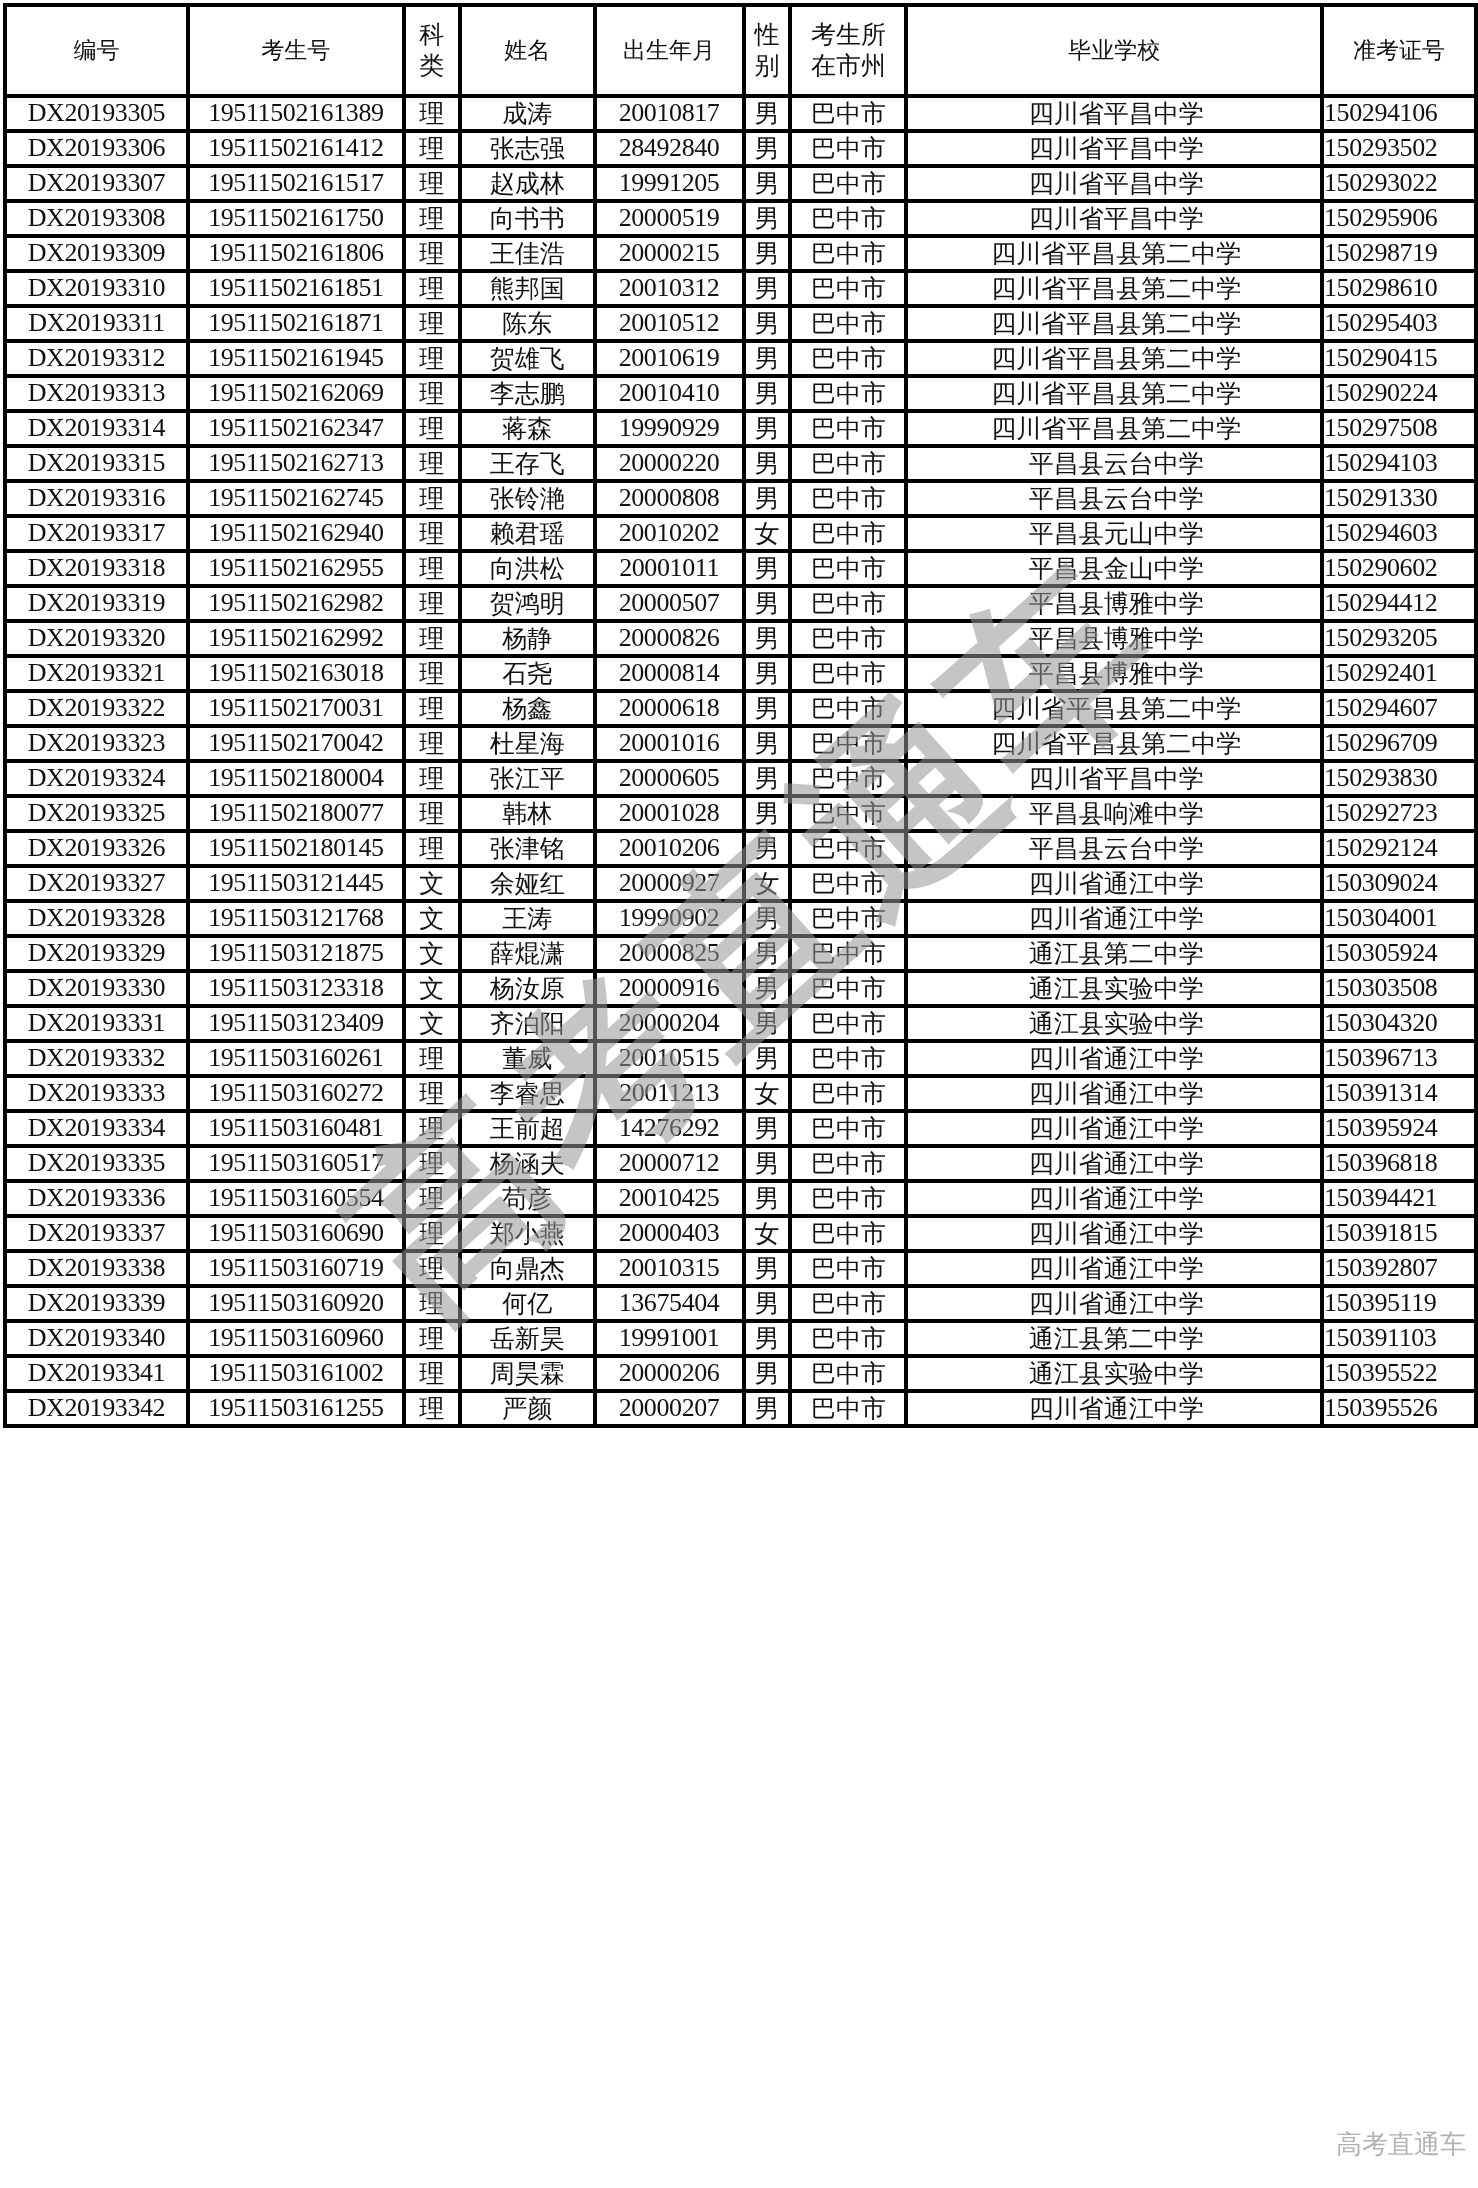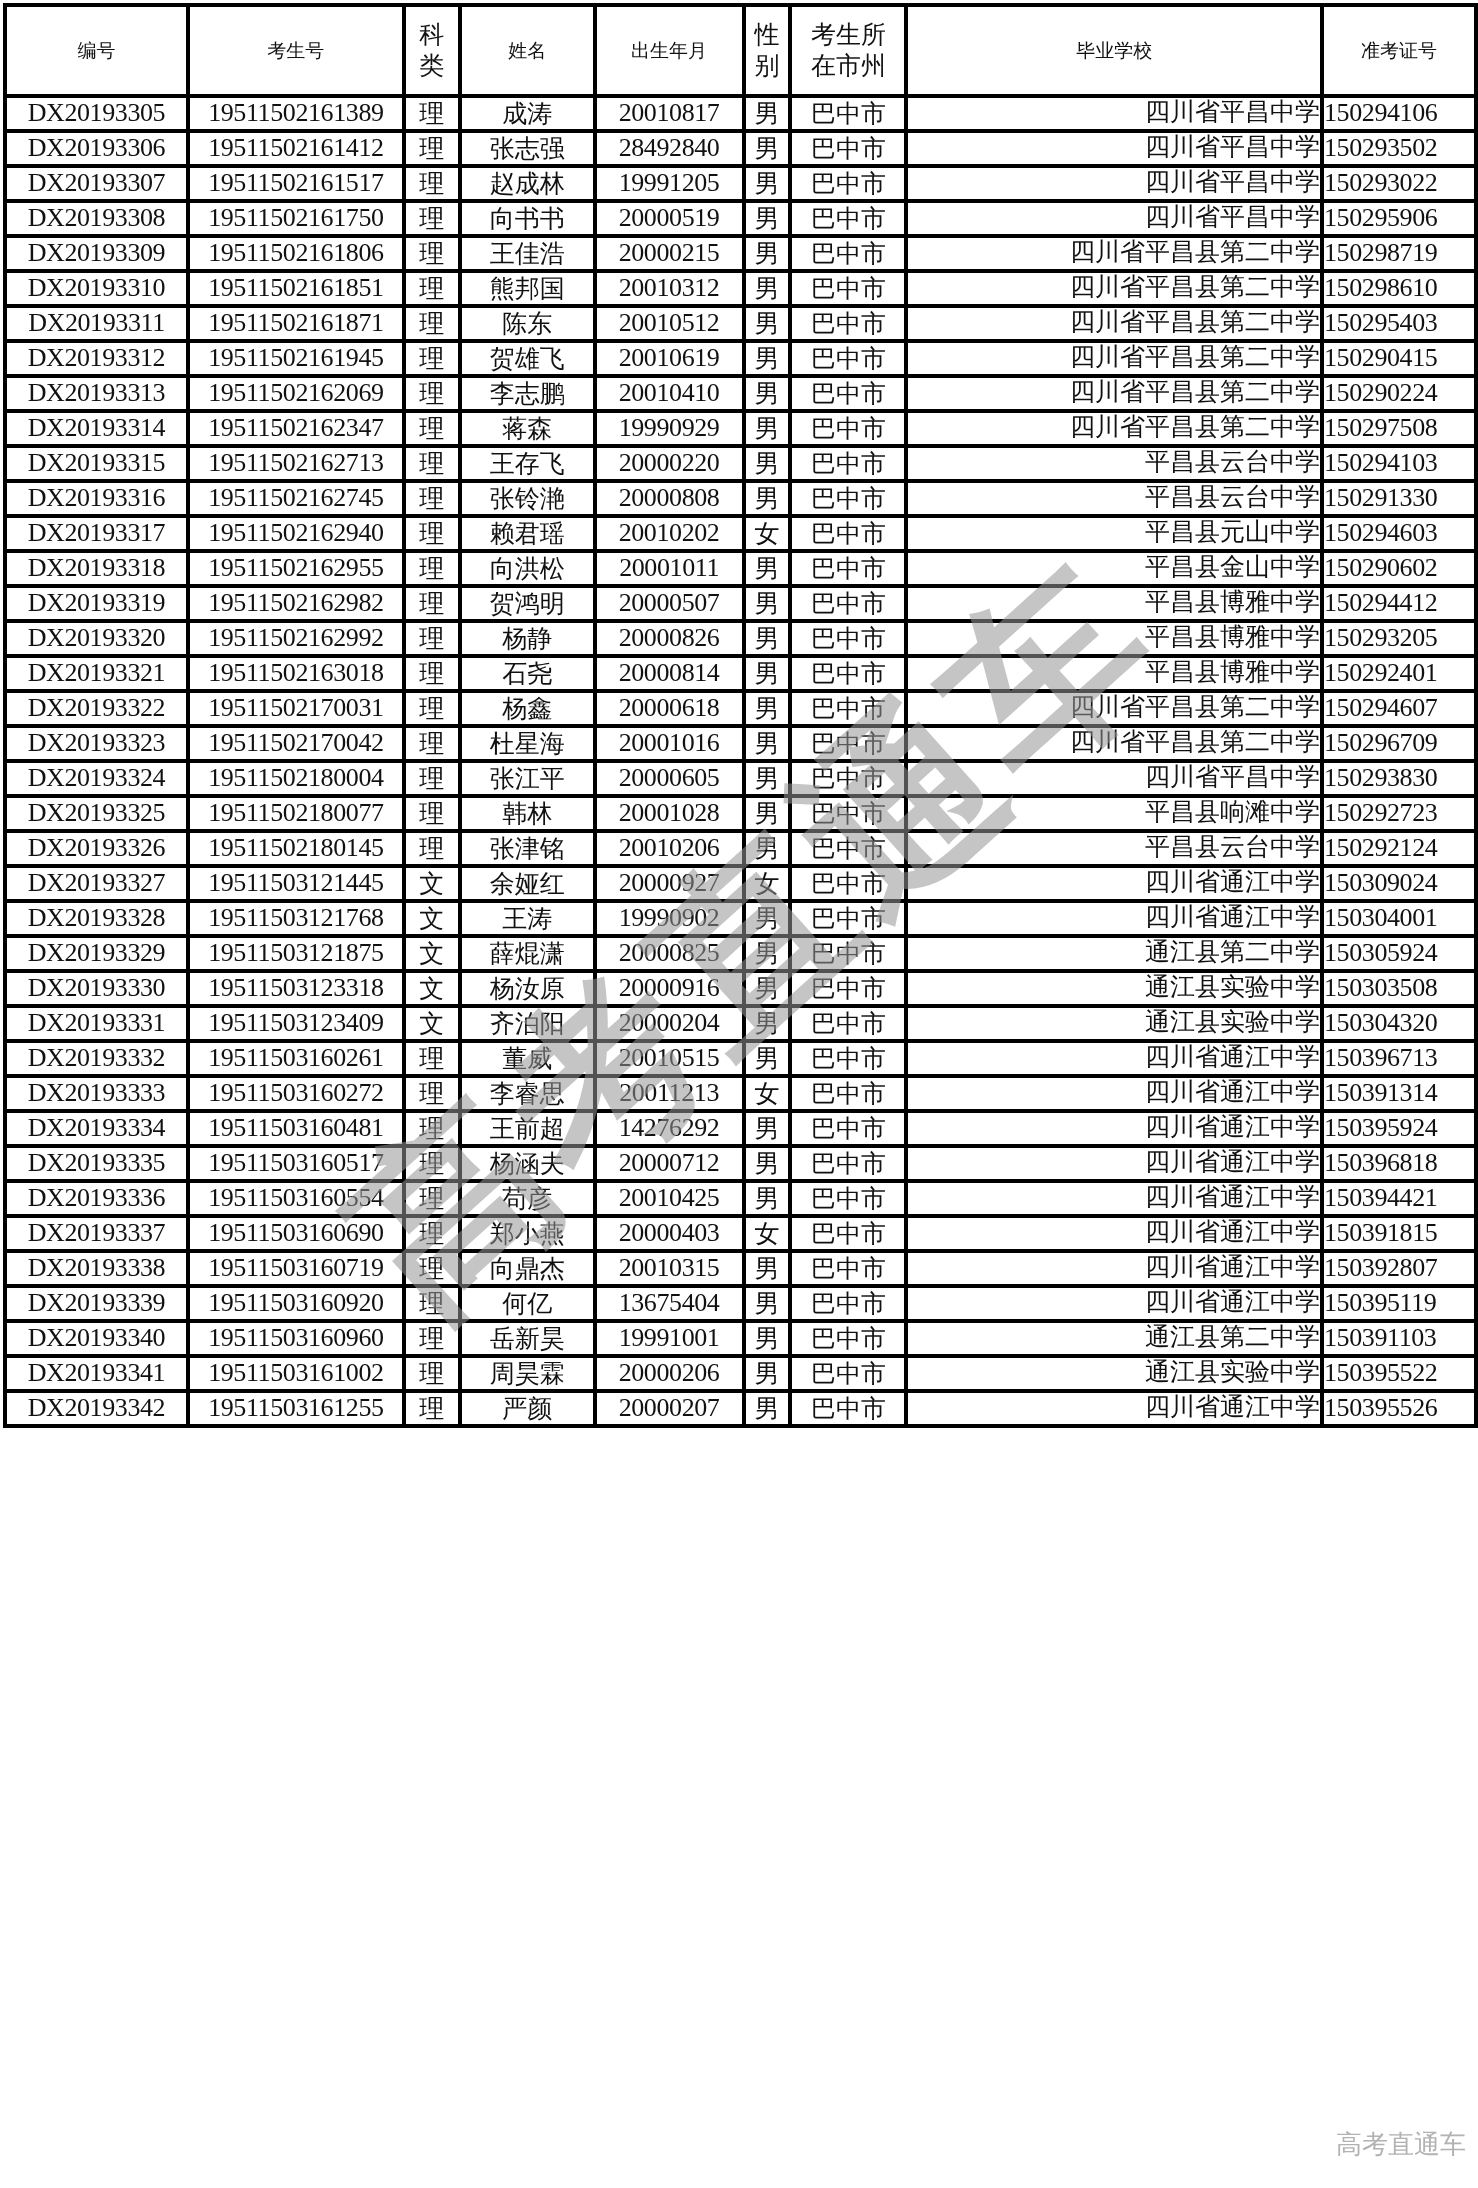--- a/index.html
+++ b/index.html
@@ -19,24 +19,24 @@
       vertical-align: middle;
       font-size: 25px;
       font-weight: normal;
       white-space: nowrap;
       overflow: hidden;
       line-height: 1.1;
     }
     .sheet th {
       height: 87px;
       font-family: "DejaVu Sans", "Liberation Sans", sans-serif;
-      font-size: 19px;
+      font-size: 23px;
     }
     .sheet th.stack { font-size: 25px; line-height: 1.22; }
-    .sheet td.school { text-align: right; padding-left: 4px; font-family: Liberation Mono, monospace; font-size: 25px; }
+    .sheet td.school { text-align: center; padding-left: 4px; font-family: Liberation Sans, sans-serif; font-size: 25px; }
     .sheet td.cjk { font-family: "DejaVu Sans", sans-serif; font-size: 25px; }
     .sheet td.num { letter-spacing: -0.4px; font-size: 26px; }
     .sheet td.exam { text-align: left; padding-right: 6px; }
     .watermark {
       position: absolute;
       left: 300px; top: 1180px;
       transform: rotate(-42deg);
       transform-origin: left top;
       font-family: "DejaVu Sans", sans-serif;
       font-size: 190px;

